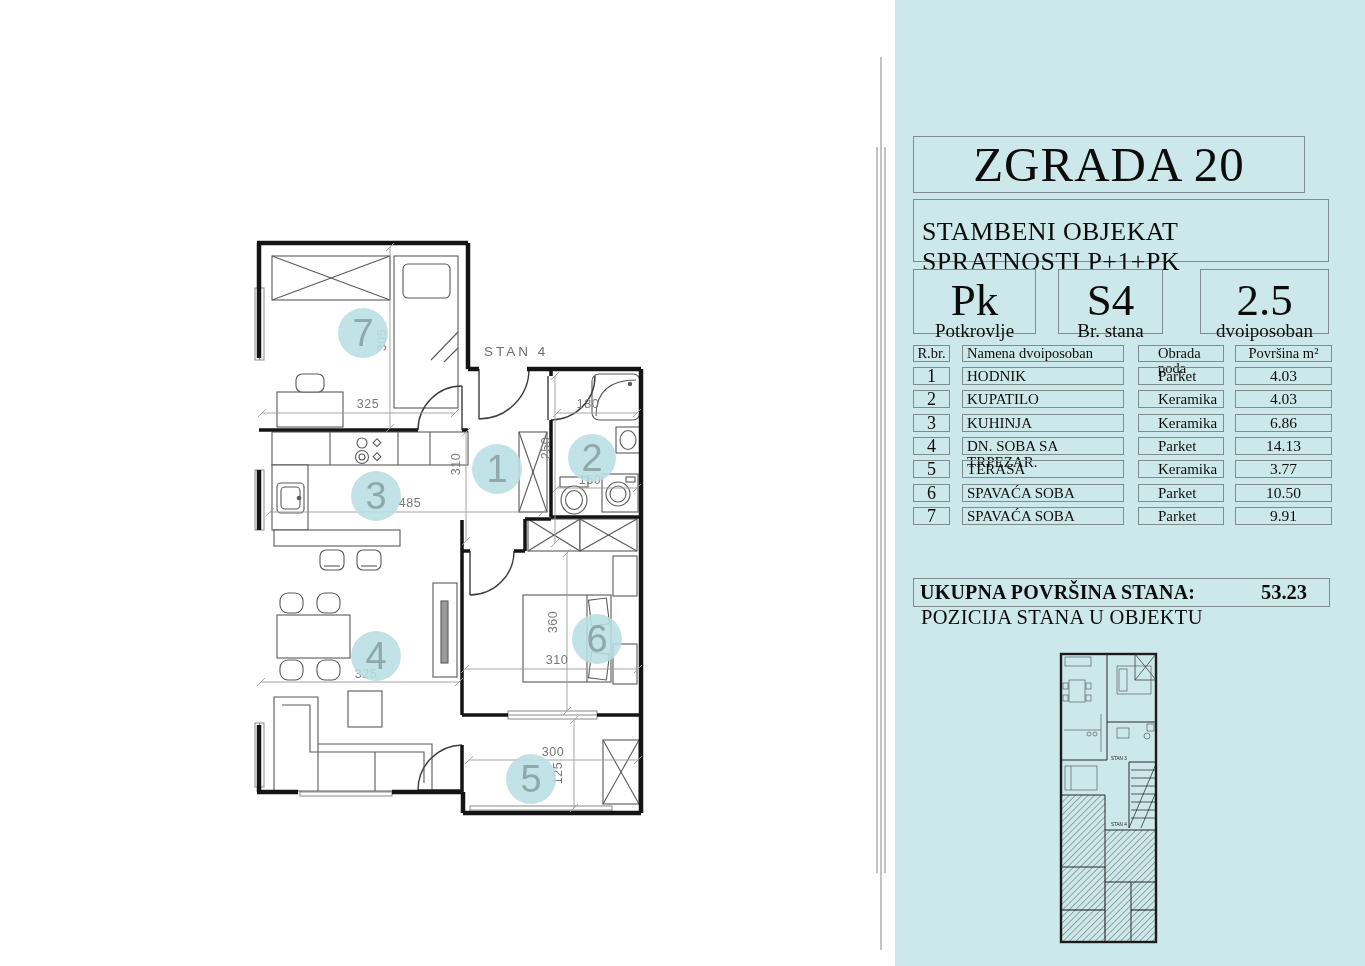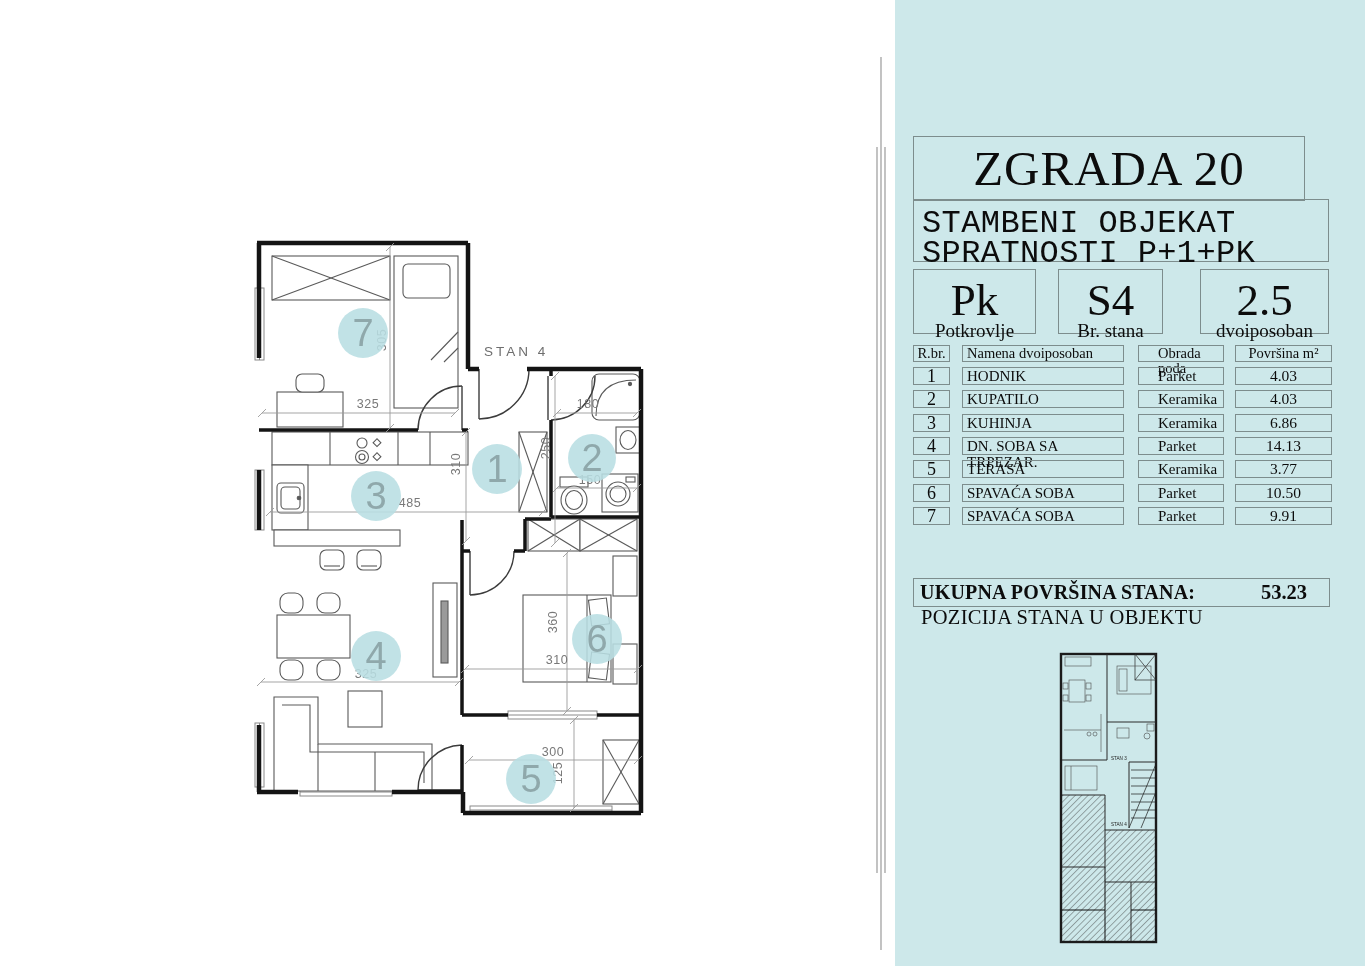--- a/index.html
+++ b/index.html
@@ -2,23 +2,23 @@
 <html><head>
 <meta charset="utf-8">
 <style>
   html,body{margin:0;padding:0;background:#ffffff;}
   #stage{position:relative;width:1365px;height:966px;background:#ffffff;overflow:hidden;
          font-family:"Liberation Serif", serif;color:#0c0c0c;}
   #plan-svg{position:absolute;left:0;top:0;}
   
   .panel{position:absolute;left:895px;top:0;width:470px;height:966px;background:#cde8ea;}
   .box{position:absolute;border:1px solid #7d8d8d;box-sizing:border-box;}
-  .title-box{left:18px;top:136px;width:392px;height:65px;display:flex;align-items:center;justify-content:center;
+  .title-box{left:18px;top:136px;width:392px;height:57px;display:flex;align-items:center;justify-content:center;
              font-size:49px;letter-spacing:1px;}
-  .subtitle-box{left:18px;top:199px;width:416px;height:63px;padding:9px 0 0 8px;font-size:32px;line-height:30px;letter-spacing:.4px;font-family:Liberation Mono, monospace;}
+  .subtitle-box{left:18px;top:199px;width:416px;height:63px;padding:17px 0 0 8px;font-size:26px;line-height:30px;letter-spacing:.4px;}
   .info-box{display:flex;flex-direction:column;align-items:center;justify-content:flex-start;}
   .info-value{font-size:45px;line-height:42px;margin-top:9px;}
   .info-label{font-size:19px;line-height:20px;}
   .ib1{left:18px;top:269px;width:123px;height:65px;}
   .ib2{left:163px;top:269px;width:105px;height:65px;}
   .ib3{left:305px;top:269px;width:129px;height:65px;}
   .cell{position:absolute;border:1px solid #7d8d8d;box-sizing:border-box;font-family:"Liberation Serif",serif;}
   .c-num{width:37px;height:18px;text-align:center;font-size:18px;line-height:16px;}
   .c-name{width:162px;height:18px;font-size:15px;line-height:16px;padding-left:4px;}
   .c-floor{width:86px;height:18px;font-size:15px;line-height:16px;padding-left:19px;}

